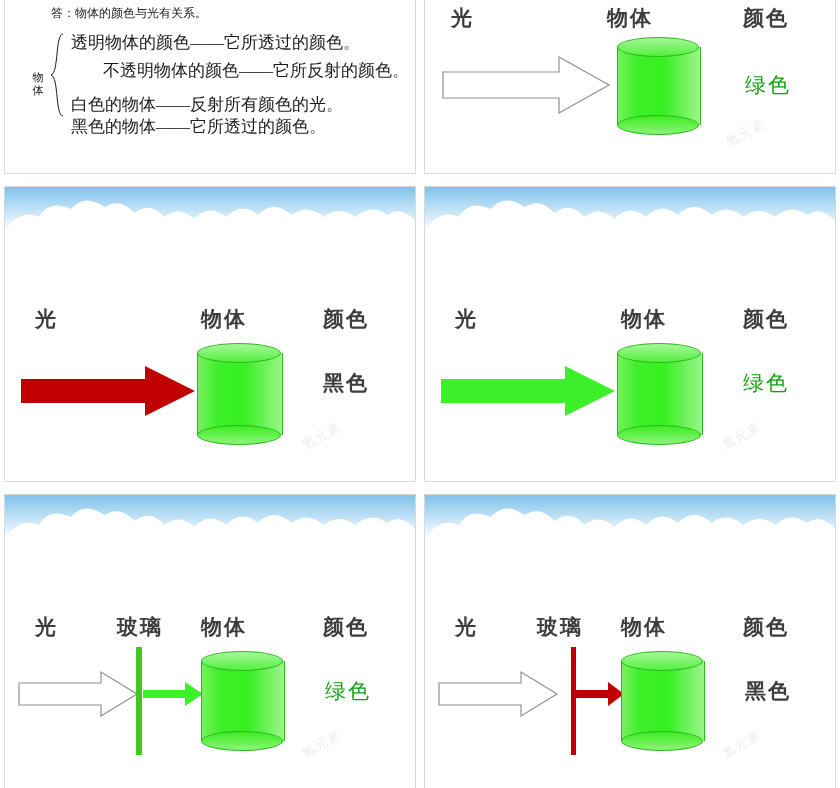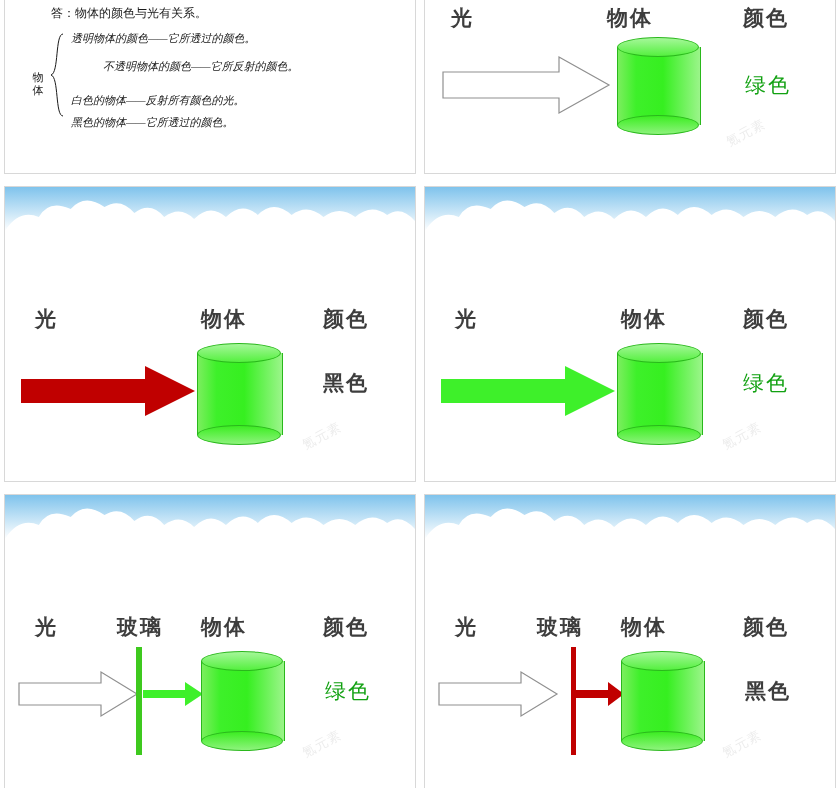--- a/index.html
+++ b/index.html
@@ -39,21 +39,21 @@
   
   .arrow{position:absolute;}
 
   
   .bar{position:absolute;}
 
   
   .s1 .answer{position:absolute;left:46px;top:56px;font-size:12px;color:#1a1a1a;font-family:"Liberation Serif",serif;white-space:nowrap;text-align:center;}
   .s1 .brace-label{position:absolute;left:24px;top:122px;font-size:11px;color:#1a1a1a;line-height:13px;text-align:center;width:18px;}
   .s1 .brace{position:absolute;left:44px;top:84px;width:16px;height:84px;}
-  .s1 .line{position:absolute;font-size:11px;color:#1a1a1a;white-space:nowrap;font-family:"Liberation Serif",serif;font-style:italic;}
+  .s1 .line{position:absolute;font-size:17px;color:#1a1a1a;white-space:nowrap;font-family:"Liberation Serif",serif;}
 
   .wm{position:absolute;color:rgba(140,140,140,.17);font-size:13px;font-family:"Liberation Sans",sans-serif;
       transform:rotate(-28deg);white-space:nowrap;pointer-events:none;letter-spacing:1px;}
 </style>
 </head>
 <body>
 
 <div class="deck">
 
   <div class="slide s1">

